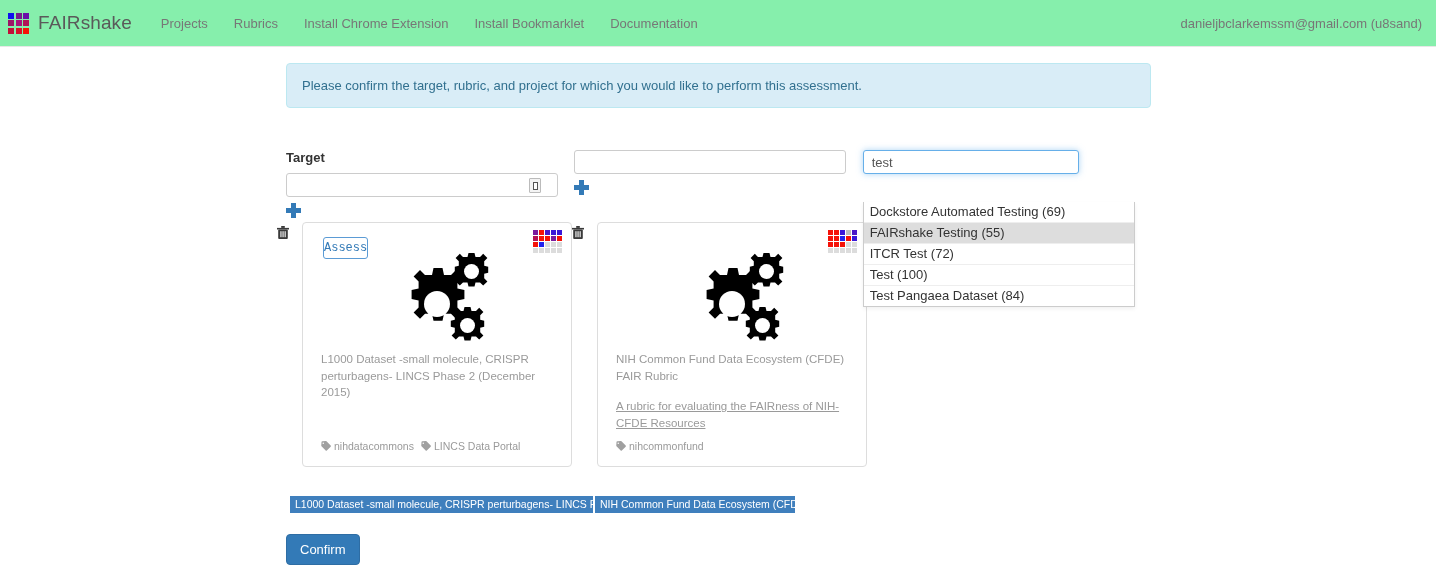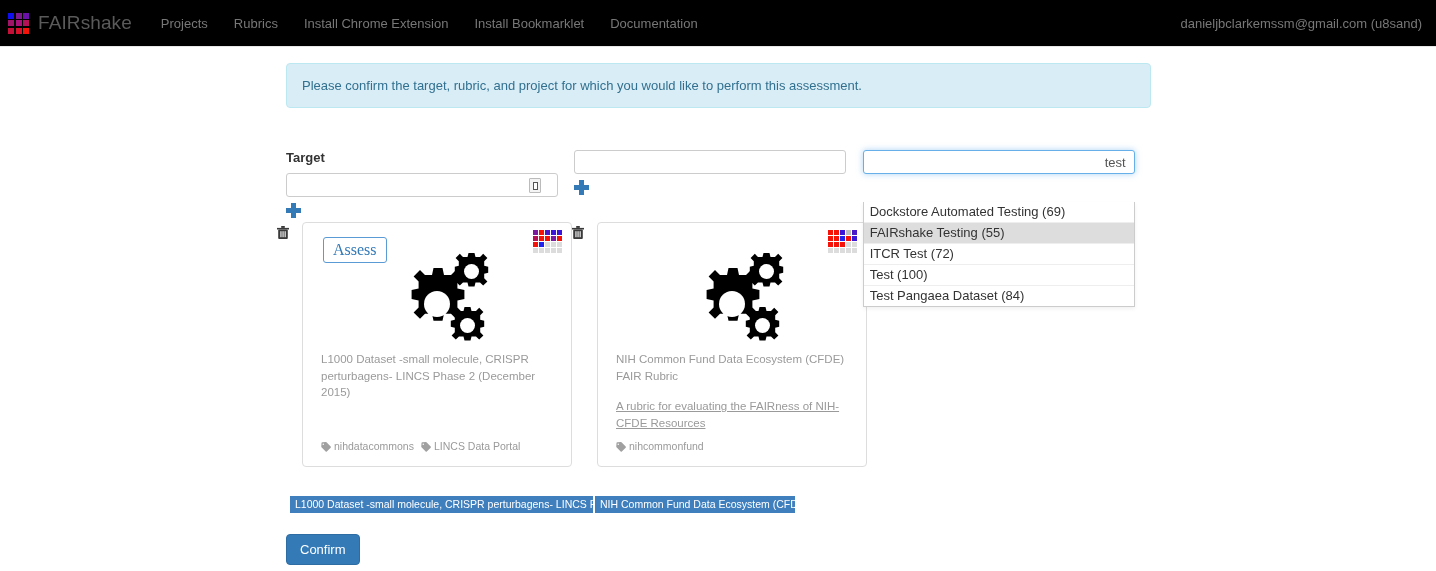--- a/index.html
+++ b/index.html
@@ -11,21 +11,21 @@
     font-family:"Liberation Sans", sans-serif;
     font-size:13px;
     color:#212529;
     overflow:hidden;
     position:relative;
   }
 
   
   .navbar {
     height:47px;
-    background:#000000;
+    background:#86efac;
     border-bottom:1px solid #e7e7e7;
     display:flex;
     align-items:center;
     padding:0 14px 0 8px;
     position:relative;
   }
   .brand {
     display:flex; align-items:center;
     gap:9px;
     margin-right:16px;
@@ -112,22 +112,21 @@
     font-family:"Liberation Sans", sans-serif;
     font-size:13px;
     color:#555;
     padding:2px 8px;
     outline:none;
     display:block;
   }
   .sel-input.focused {
     border-color:#66afe9;
     box-shadow:0 0 6px rgba(102,175,233,.55);
-    width:272px;
-    text-align:right;
+    width:216px;
   }
   .sel-input::placeholder { color:#999; }
   .inline-icon-box {
     position:absolute;
     right:33px; top:28px;
     width:12px; height:15px;
     border:1px solid #bbb;
     background:#f4f4f4;
     border-radius:1px;
     display:flex; align-items:center; justify-content:center;
@@ -199,23 +198,23 @@
     background:#ffffff;
     border:1px solid #dddddd;
     border-radius:4px;
   }
   .assess-btn {
     position:absolute;
     left:20px; top:14px;
     border:1px solid #5b9bd5;
     background:#ffffff;
     color:#337ab7;
-    font-size:16px;
-    font-family:Liberation Serif, serif;
-    padding:3px 9px;
+    font-size:12px;
+    font-family:Liberation Mono, monospace;
+    padding:3px 0;
     border-radius:3px;
     cursor:pointer;
     z-index:3;
   }
   .insignia {
     position:absolute;
     right:9px; top:7px;
     display:grid;
     grid-template-columns:repeat(5, 5px);
     grid-auto-rows:5px;
@@ -254,21 +253,21 @@
   .card-tags {
     position:absolute;
     left:18px; bottom:14px;
     font-size:10.5px;
     color:#9a9a9a;
     display:flex;
     align-items:center;
     gap:3px;
     flex-wrap:wrap;
   }
-  .tag-item { display:inline-flex; align-items:flex-end; gap:3px; margin-right:4px; }
+  .tag-item { display:inline-flex; align-items:center; gap:3px; margin-right:4px; }
   .tag-glyph { width:10px; height:10px; display:inline-block; }
 
   
   .pill-row {
     position:absolute;
     left:290px; top:496px;
     display:flex;
     align-items:stretch;
     height:17px;
   }

